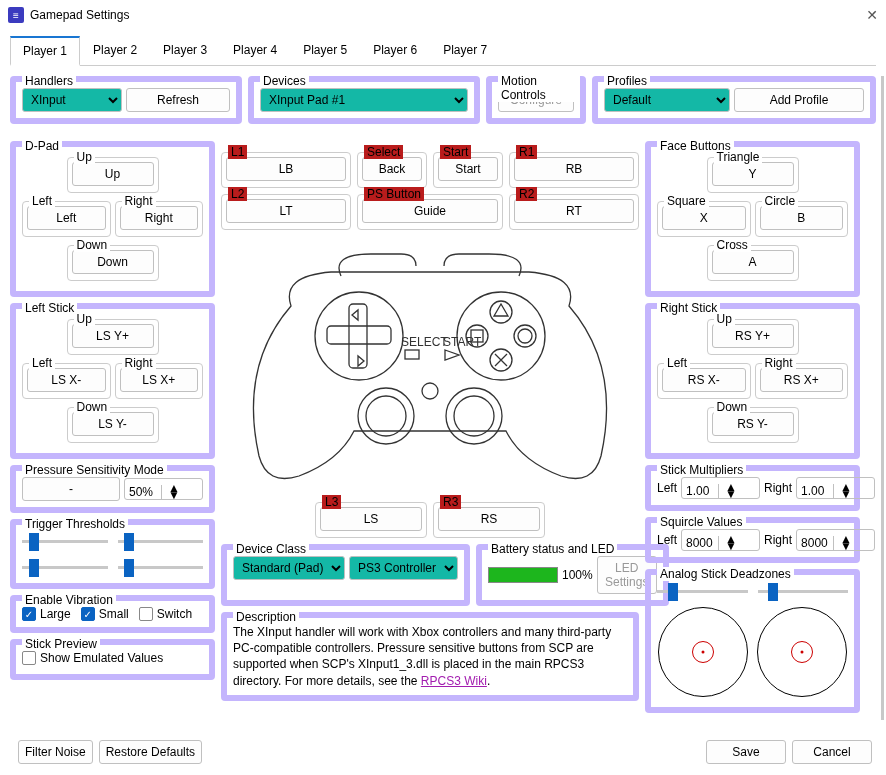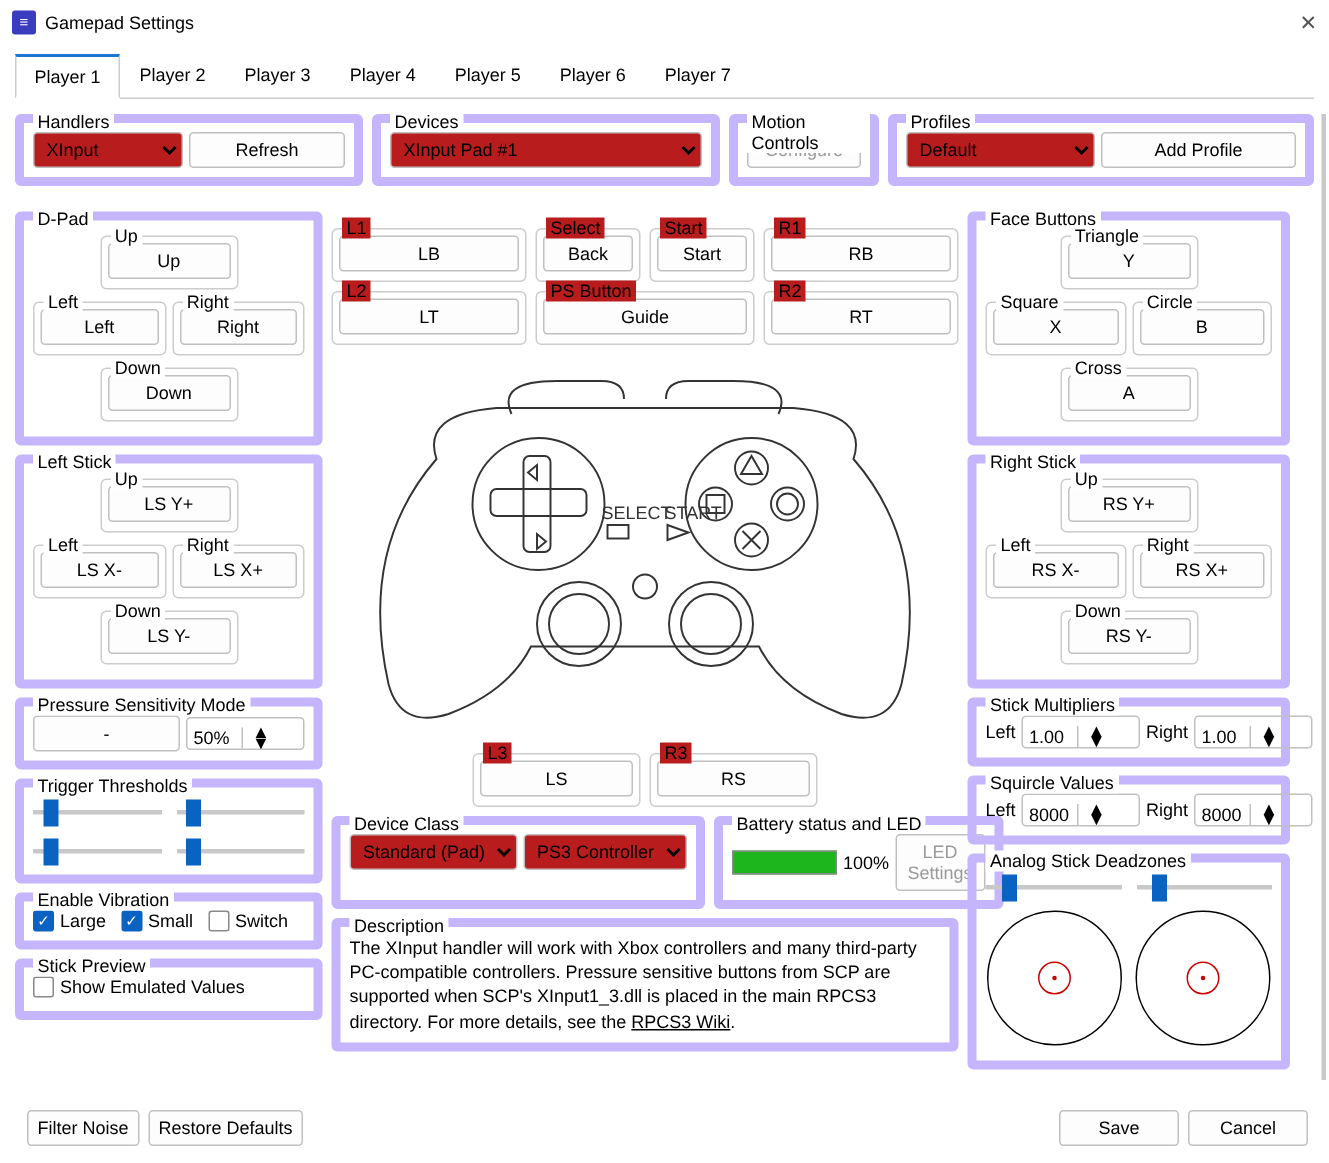--- a/index.html
+++ b/index.html
@@ -13,36 +13,36 @@
 .tabs { display: flex; border-bottom: 1px solid #ccc; }
 .tab { padding: 6px 12px 6px 12px; border: 1px solid transparent; border-bottom: none; margin-bottom: -1px; cursor: default; }
 .tab.active { border-color: #ccc; border-bottom: 2px solid #fff; border-top: 2px solid #1976d2; background: #fff; }
 .tab-body { display: grid; grid-template-columns: 205px 418px 215px; gap: 6px; padding: 6px 0 0 0; }
 .group { border: 6px solid #c4b5fd; border-radius: 4px; padding: 6px 6px 6px 6px; position: relative; }
 .group-title { position: absolute; top: -8px; left: 6px; background: #fff; padding: 0 3px; font-size: 12px; }
 .row { display: flex; gap: 4px; align-items: center; }
 .btn { border: 1px solid #c0c0c0; background: #fdfdfd; border-radius: 3px; padding: 4px 6px; text-align: center; cursor: default; min-width: 60px; }
 .btn.wide { flex: 1; }
 .btn.disabled { color: #999; }
-select, .select { border: 1px solid #c0c0c0; background: #b91c1c; border-radius: 3px; padding: 3px 4px; font-size: 12px; height: 24px; }
+select, .select { border: 1px solid #c0c0c0; background: #14b8a6; border-radius: 3px; padding: 3px 4px; font-size: 12px; height: 24px; }
 .subgroup { border: 1px solid #ccc; border-radius: 4px; padding: 4px 4px 6px 4px; position: relative; margin: 4px 0; }
 .subgroup-title { position: absolute; top: -8px; left: 6px; background: #fff; padding: 0 3px; }
 .dpad-grid { display: grid; grid-template-columns: 1fr 1fr; gap: 4px; }
 .spinbox { display: inline-flex; align-items: flex-end; border: 1px solid #c0c0c0; border-radius: 3px; height: 22px; }
 .spinbox span { padding: 0 4px; min-width: 36px; text-align: left; }
 .spinarrows { display: flex; flex-direction: column; font-size: 7px; line-height: 7px; border-left: 1px solid #c0c0c0; padding: 0 2px; }
 .slider { width: 100%; height: 20px; position: relative; }
 .slider::before { content: ""; position: absolute; left: 0; right: 0; top: 9px; height: 3px; background: #c8c8c8; }
 .slider-thumb { position: absolute; top: 2px; width: 10px; height: 18px; background: #0a63c2; }
 .checkbox { display: inline-flex; align-items: center; gap: 4px; }
 .chk { width: 14px; height: 14px; border: 1px solid #888; border-radius: 2px; display: inline-flex; align-items: center; justify-content: center; font-size: 10px; }
 .chk.checked { background: #0a63c2; border-color: #0a63c2; color: #fff; }
 .controller-img { width: 100%; height: 260px; }
 .description { font-size: 12px; line-height: 1.35; }
-.description a { color: #000000; text-decoration: underline; }
+.description a { color: #a21caf; text-decoration: underline; }
 .battery-bar { width: 70px; height: 16px; background: #1db61d; display: inline-block; border: 1px solid #888; }
 .deadzone-circles { display: flex; gap: 8px; justify-content: space-around; margin-top: 6px; }
 .dz { width: 90px; height: 90px; border: 1px solid #000; border-radius: 50%; position: relative; }
 .dz::after { content: ""; position: absolute; left: 50%; top: 50%; width: 20px; height: 20px; border: 1px solid #c00; border-radius: 50%; transform: translate(-50%,-50%); }
 .dz::before { content: ""; position: absolute; left: 50%; top: 50%; width: 3px; height: 3px; background: #c00; border-radius: 50%; transform: translate(-50%,-50%); }
 .footer { position: absolute; left: 4px; right: 0; bottom: 0; height: 46px; border-top: 0; display: flex; align-items: center; padding: 0 14px; gap: 6px; background: #fff; }
 .footer .spacer { flex: 1; }
 .link { color: #1a3ee6; text-decoration: underline; }
 .col { display: flex; flex-direction: column; gap: 6px; margin-top: 11px; }
 

